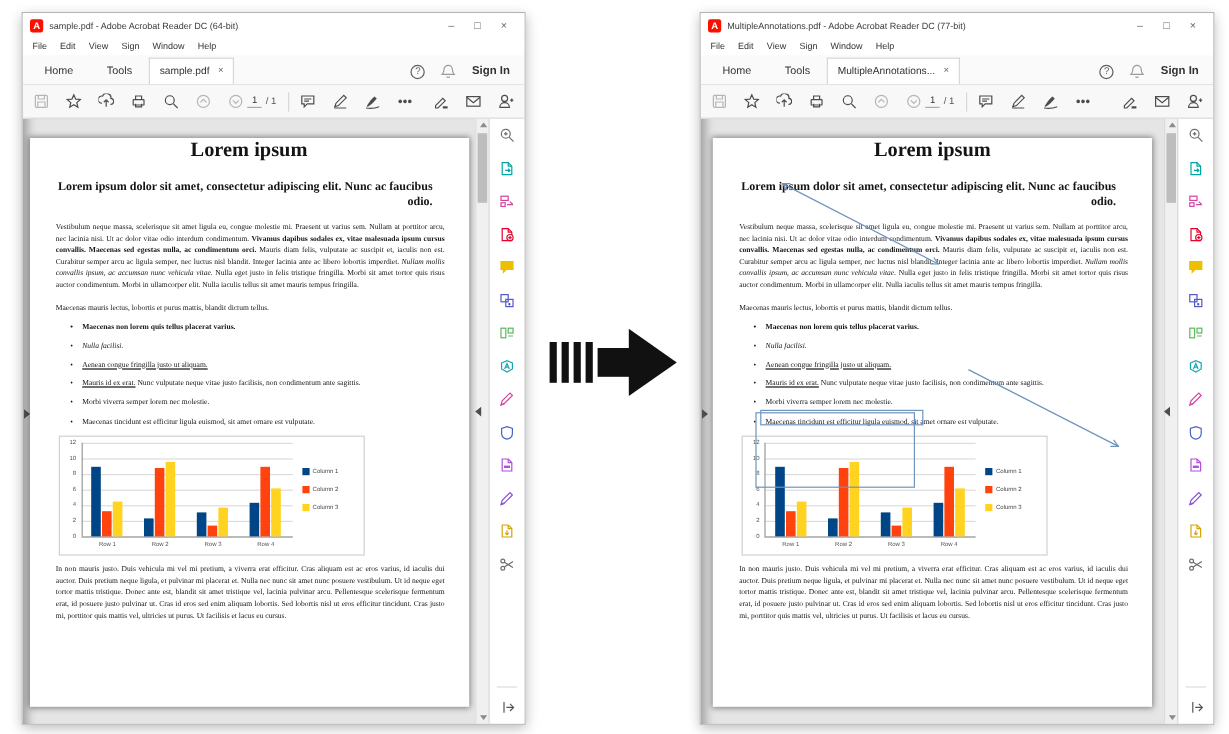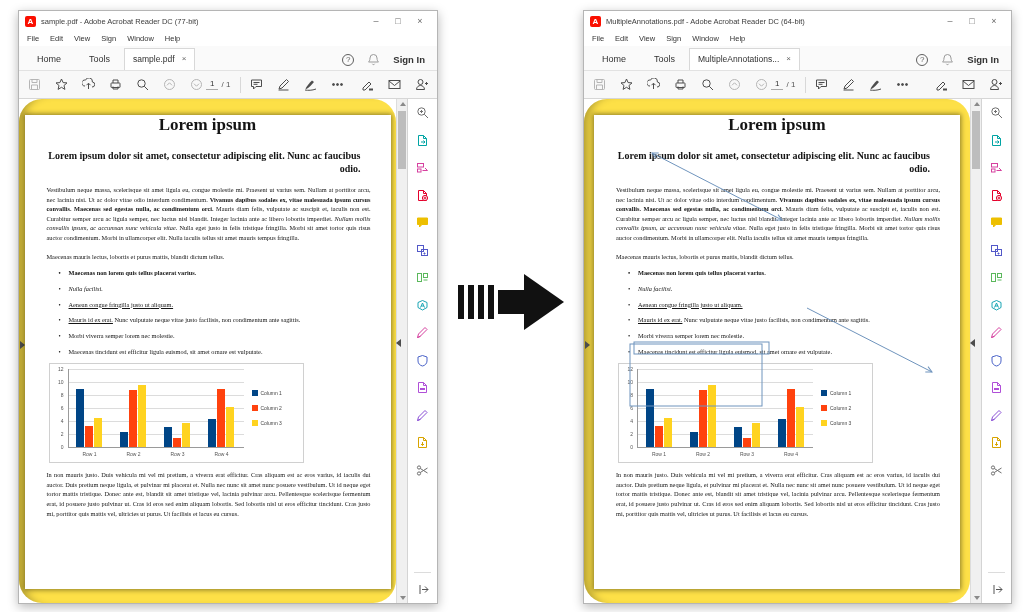--- a/index.html
+++ b/index.html
@@ -37,22 +37,22 @@
   .tb-group { display:flex; align-items:center; gap:12px; }
   .tbi { width:15px; height:15px; display:flex; align-items:center; justify-content:center; color:#4d4d4d; }
   .tbi.dim { color:#b5b5b5; }
   .tb-sep { width:1px; height:16px; background:#d8d8d8; margin:0 8px; }
   .page-ind { font-size:8px; color:#555; display:flex; align-items:center; gap:3px; margin:0 2px; }
   .page-cur { border-bottom:1px solid #aaa; padding:0 4px 1px; color:#333; }
   .tb-flex { flex:1 1 auto; }
 
   
   .docarea { flex:1 1 auto; display:flex; position:relative; min-height:0; }
-  .scrollzone { flex:1 1 auto; background:#fde047; position:relative; overflow:hidden;
-                box-shadow: inset 10px 0 8px -6px rgba(0,0,0,.30); border-radius: 23px; }
+  .scrollzone { flex:1 1 auto; background:#e5e5e5; position:relative; overflow:hidden;
+                box-shadow: inset 10px 0 8px -6px rgba(0,0,0,.30); }
   .pane-handle-left { position:absolute; left:1px; top:48%; width:0; height:0;
       border-top:4px solid transparent; border-bottom:4px solid transparent; border-left:5px solid #4d4d4d; }
   .page { position:relative; width:366px; height:474px; margin:8px auto 0; background:#fff;
           box-shadow:0 0 5px 1px rgba(0,0,0,.45); font-family:"Liberation Serif", serif; color:#141414; }
 
   .scrollcol { flex:0 0 11px; background:#f0f0f0; border-left:1px solid #dcdcdc; position:relative; }
   .sc-arrow { position:absolute; left:0; width:11px; height:10px; display:flex; align-items:center; justify-content:center; }
   .sc-arrow.up { top:0; } .sc-arrow.down { bottom:0; }
   .sc-tri-up { width:0; height:0; border-left:3px solid transparent; border-right:3px solid transparent; border-bottom:4px solid #8a8a8a; }
   .sc-tri-down { width:0; height:0; border-left:3px solid transparent; border-right:3px solid transparent; border-top:4px solid #8a8a8a; }
@@ -92,21 +92,21 @@
   #mid-arrow { position:absolute; left:456px; top:270px; }
 </style>
 </head>
 <body>
 
 <div id="stage">
 
   <div class="win" id="win-left">
     <div class="titlebar">
       <div class="app-icon">A</div>
-      <div class="title-text">sample.pdf - Adobe Acrobat Reader DC (77-bit)</div>
+      <div class="title-text">sample.pdf - Adobe Acrobat Reader DC (64-bit)</div>
       <div class="win-controls">
         <div class="win-btn">–</div>
         <div class="win-btn">□</div>
         <div class="win-btn">×</div>
       </div>
     </div>
     <div class="menubar">
       <span class="menu-item">File</span>
       <span class="menu-item">Edit</span>
       <span class="menu-item">View</span>
@@ -417,21 +417,21 @@
       <rect x="22" y="15" width="6" height="34" fill="#111"></rect>
       <rect x="32" y="15" width="6" height="34" fill="#111"></rect>
       <rect x="42" y="20" width="28" height="24" fill="#111"></rect>
       <polygon points="68,4 108,32 68,60" fill="#111"></polygon>
     </svg>
   </div>
 
   <div class="win" id="win-right">
     <div class="titlebar">
       <div class="app-icon">A</div>
-      <div class="title-text">MultipleAnnotations.pdf - Adobe Acrobat Reader DC (64-bit)</div>
+      <div class="title-text">MultipleAnnotations.pdf - Adobe Acrobat Reader DC (77-bit)</div>
       <div class="win-controls">
         <div class="win-btn">–</div>
         <div class="win-btn">□</div>
         <div class="win-btn">×</div>
       </div>
     </div>
     <div class="menubar">
       <span class="menu-item">File</span>
       <span class="menu-item">Edit</span>
       <span class="menu-item">View</span>

